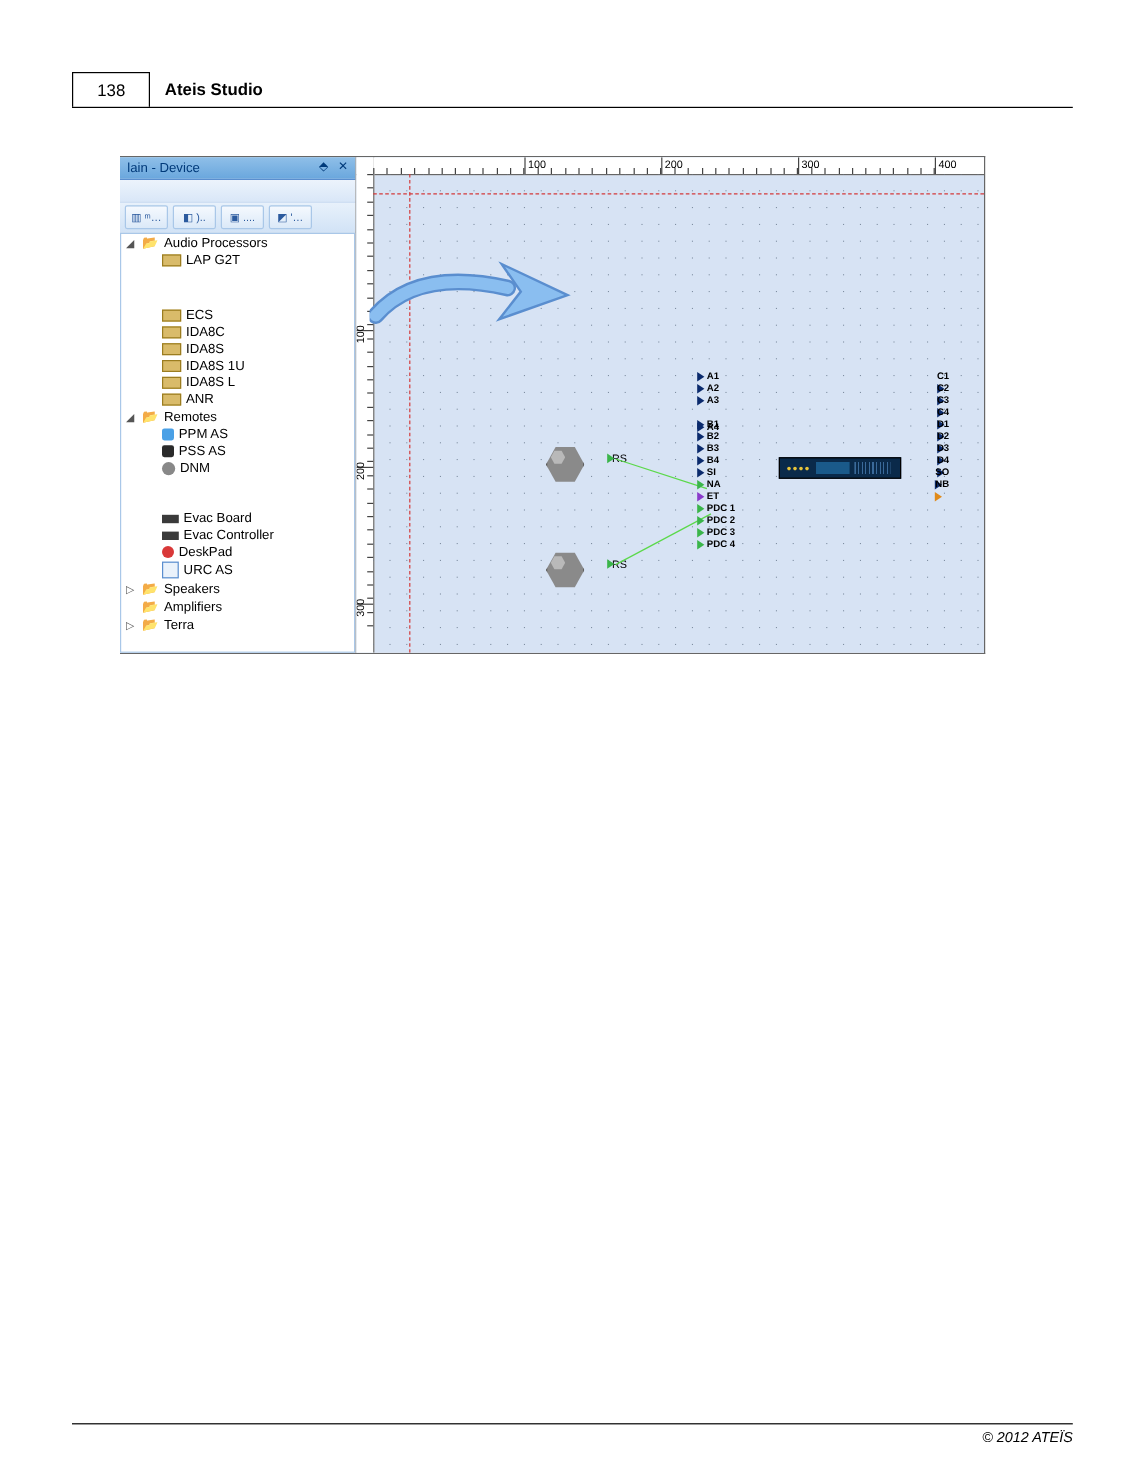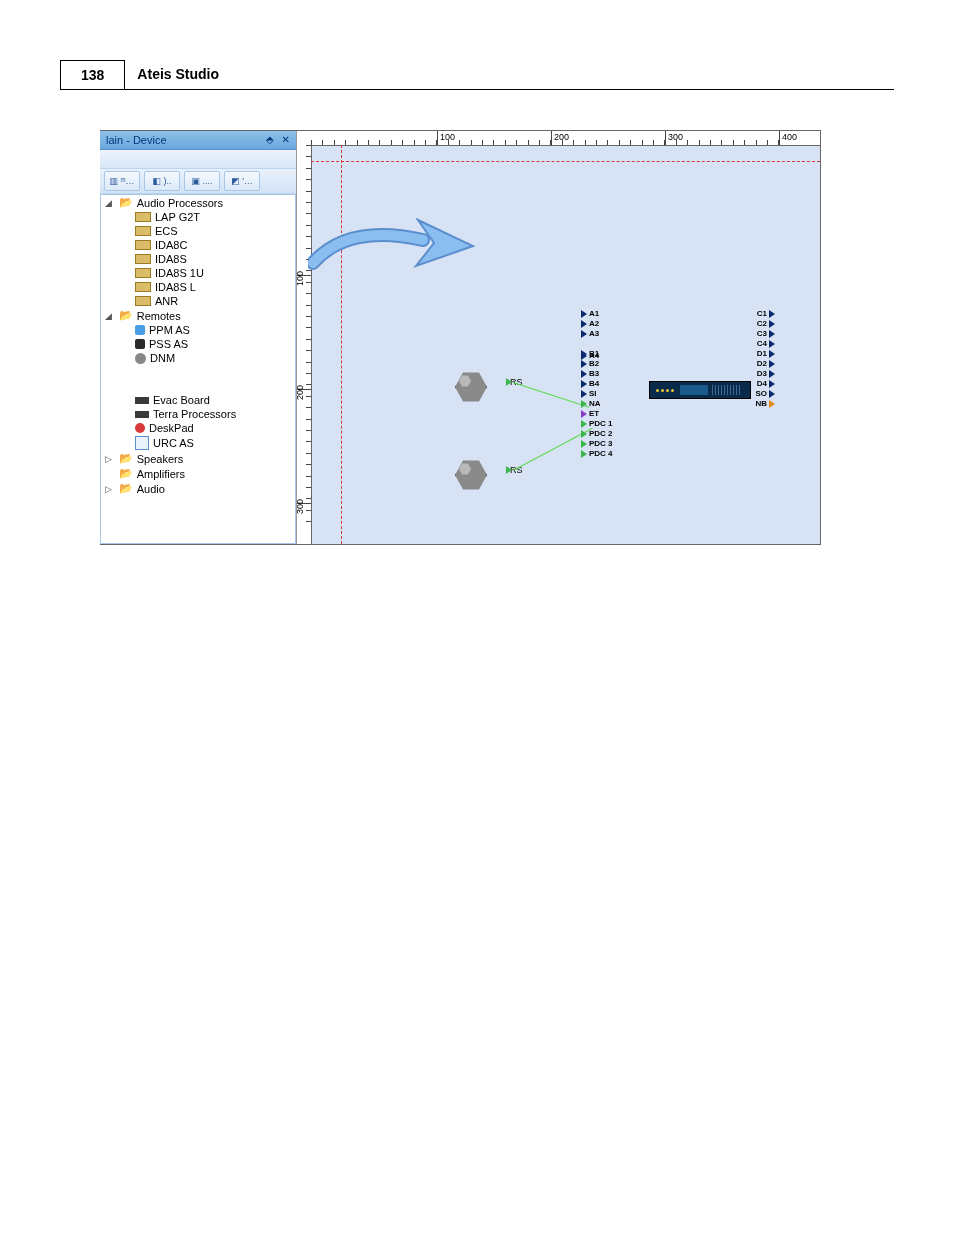--- a/index.html
+++ b/index.html
@@ -18,21 +18,21 @@
     position: relative;
   }
   .header {
     display: flex;
     border-bottom: 1.5px solid #000;
   }
   .page-number {
     border: 1.5px solid #000;
     border-bottom: none;
     padding: 6px 20px;
-    font-weight: bold;
+    font-weight: normal;
     font-size: 14px;
   }
   .title {
     font-weight: bold;
     font-size: 14px;
     padding: 6px 12px;
   }
   .content {
     margin-top: 40px;
   }
@@ -166,21 +166,21 @@
   }
   .wire { position:absolute; background:#5bd94a; height:1px; transform-origin:left center;}
   .device-block {
     position:absolute;
     top:178px; left:284px;
     width:210px; height:168px;
     font-size:8px;
     font-weight:bold;
   }
   .port-left { position:absolute; left:0; display:flex; align-items:center; gap:2px;}
-  .port-right { position:absolute; right:16px; display:flex; align-items:flex-end; gap:2px;}
+  .port-right { position:absolute; right:0; display:flex; align-items:flex-start; gap:2px;flex-direction:column;}
   .port-tri {
     width:0;height:0;border-top:4px solid transparent;border-bottom:4px solid transparent;
   }
   .tri-navy { border-left:6px solid #0a2a6d;}
   .tri-green { border-left:6px solid #3ab54a;}
   .tri-purple { border-left:6px solid #8a3acb;}
   .tri-orange { border-left:6px solid #e08a1a;}
   .unit-img {
     position:absolute; left:68px; top:72px; width:100px; height:16px;
     background:#0a2a4a; border:1px solid #000;
@@ -245,21 +245,21 @@
             <ul style="padding-left:4px;">
               <li>
                   <span class="tri">◢</span>
                   <span class="folder-icon">📂</span>
                   <span>Audio Processors</span>
                 </li>
               <li style="padding-left:30px;">
                   <span class="dev-icon"></span>
                   <span>LAP G2T</span>
                 </li>
-              <li style="padding-left:30px;">
+              <li style="padding-left:30px;margin-top:32px;">
                   <span class="dev-icon"></span>
                   <span>ECS</span>
                 </li>
               <li style="padding-left:30px;">
                   <span class="dev-icon"></span>
                   <span>IDA8C</span>
                 </li>
               <li style="padding-left:30px;">
                   <span class="dev-icon"></span>
                   <span>IDA8S</span>
@@ -292,21 +292,21 @@
               <li style="padding-left:30px;">
                   <span class="dnm-icon"></span>
                   <span>DNM</span>
                 </li>
               <li style="padding-left:30px;margin-top:28px;">
                   <span class="bar-icon"></span>
                   <span>Evac Board</span>
                 </li>
               <li style="padding-left:30px;">
                   <span class="bar-icon"></span>
-                  <span>Terra Processors</span>
+                  <span>Evac Controller</span>
                 </li>
               <li style="padding-left:30px;">
                   <span class="red-icon"></span>
                   <span>DeskPad</span>
                 </li>
               <li style="padding-left:30px;">
                   <span class="urc-icon"></span>
                   <span>URC AS</span>
                 </li>
               <li>
@@ -315,21 +315,21 @@
                   <span>Speakers</span>
                 </li>
               <li>
                   <span class="tri" style="opacity:0;">▷</span>
                   <span class="folder-icon">📂</span>
                   <span>Amplifiers</span>
                 </li>
               <li>
                   <span class="tri">▷</span>
                   <span class="folder-icon">📂</span>
-                  <span>Audio</span>
+                  <span>Terra</span>
                 </li>
             </ul>
           </div>
         </div>
       </div>
 
       <div class="canvas">
         <div class="ruler-corner"></div>
         <div class="ruler-top">
           <div class="mark" style="left:126px;">
@@ -568,13 +568,14 @@
     </div>
 
     <svg class="big-arrow" viewBox="0 0 170 60">
       <path d="M 5 45 Q 40 5 115 22" fill="none" stroke="#5a8ecf" stroke-width="14" stroke-linecap="round"></path>
       <path d="M 5 45 Q 40 5 115 22" fill="none" stroke="#8abef0" stroke-width="10" stroke-linecap="round"></path>
       <polygon points="110,2 165,28 108,48 126,25" fill="#8abef0" stroke="#5a8ecf" stroke-width="2"></polygon>
     </svg>
 
   </div>
 
+  <div class="footer">© 2012 ATEÏS</div>
 </div>
 
 </body></html>

